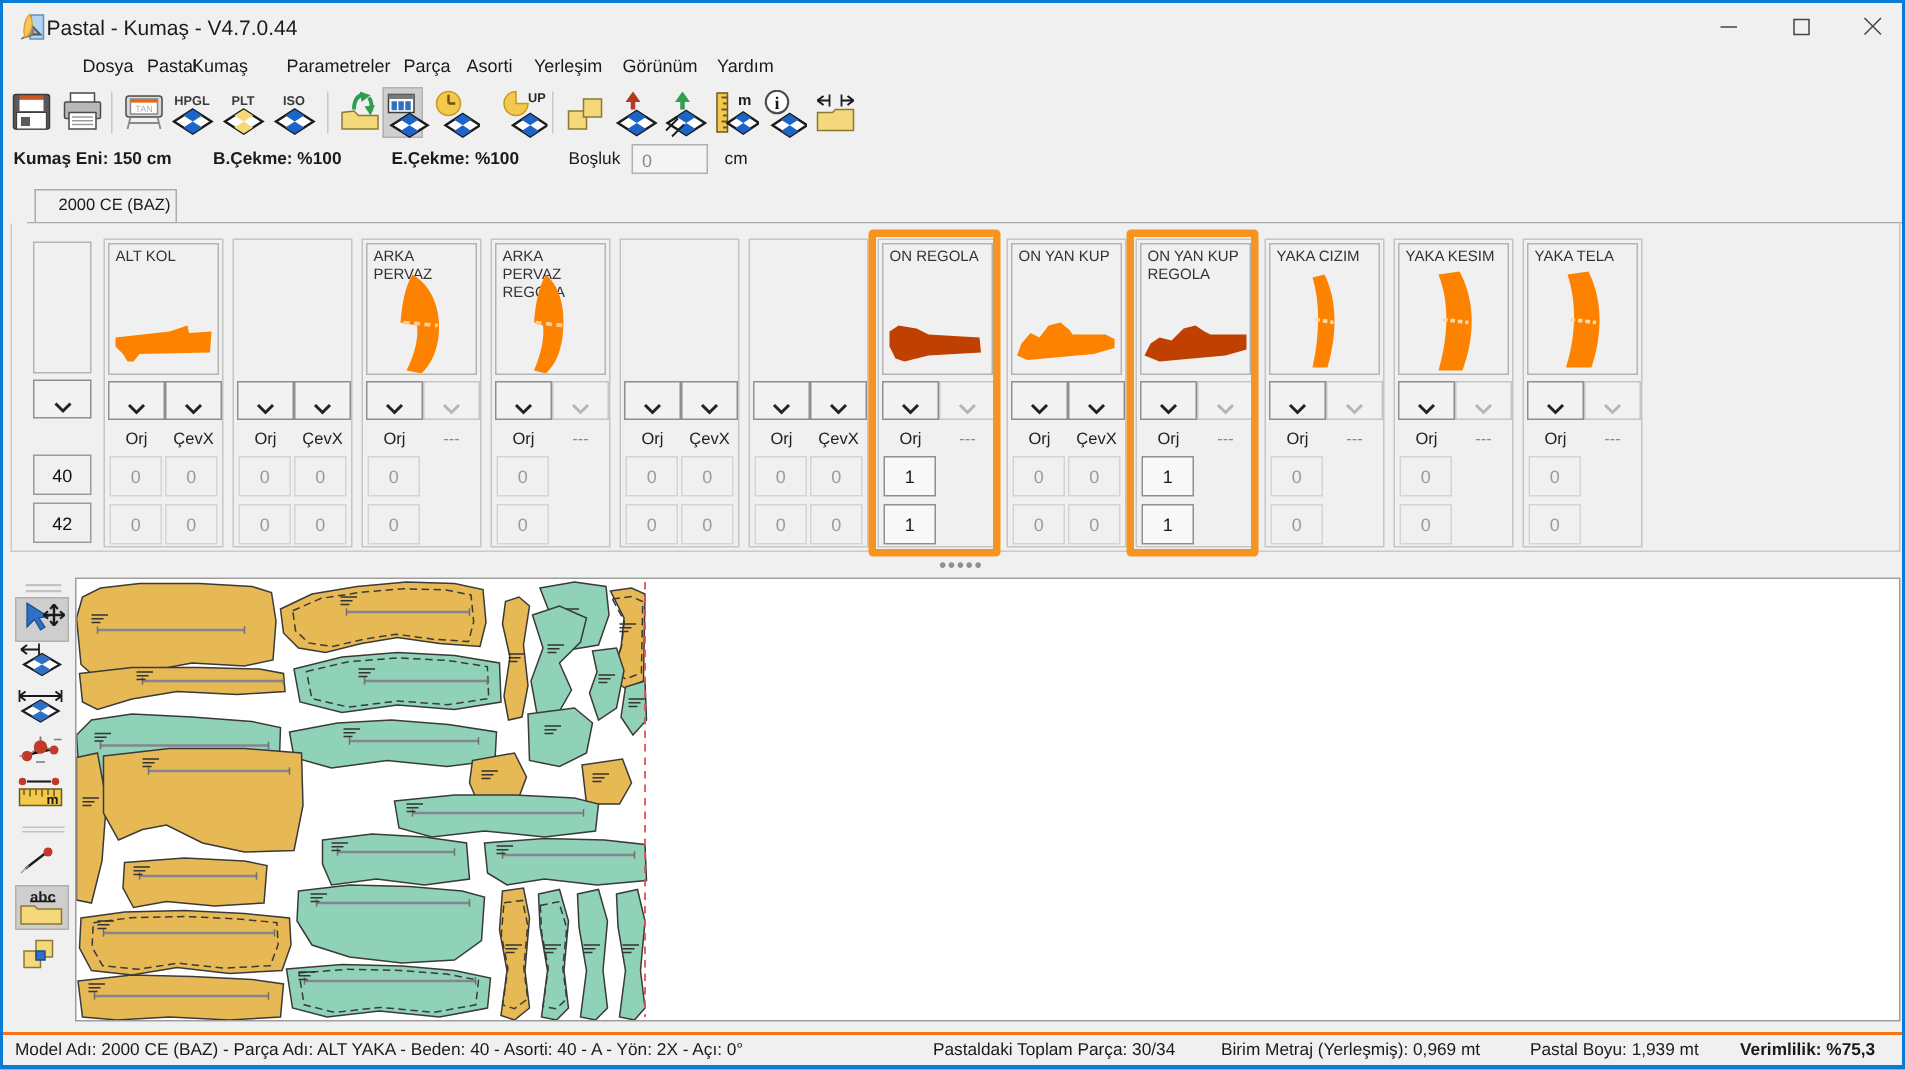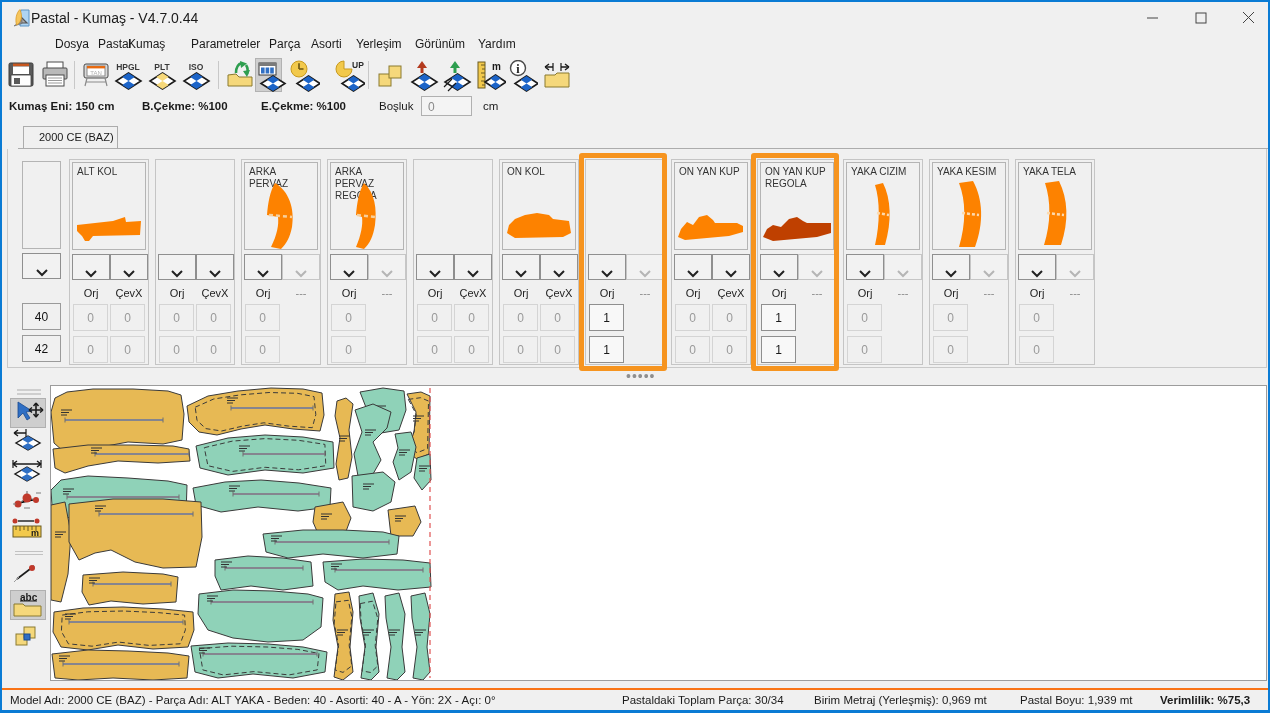--- a/index.html
+++ b/index.html
@@ -299,41 +299,41 @@
           <path d="M2,1 L7,6 L12,1" fill="none" stroke="currentColor" stroke-width="2"></path>
         </svg></div>
   <div class="clab" style="left:2px">Orj</div>
   <div class="clab" style="left:40px">ÇevX</div>
   <div class="nb" style="left:3px;top:144px">0</div>
   <div class="nb" style="left:40px;top:144px">0</div>
   <div class="nb" style="left:3px;top:176px">0</div>
   <div class="nb" style="left:40px;top:176px">0</div>
 </div>
 <div class="card" style="left:491px">
-  <div class="thumb">
-        <div class="cname">ON KOL</div>
-        <svg class="cshape" width="74" height="74" viewBox="0 0 74 74">
-          <path d="M4,58 L6,50 L12,44 L22,40 L34,38 L46,40 L50,44 L66,46 L68,58 L60,62 L12,63 Z" fill="#FD8200"></path>
-        </svg>
-      </div>
   <div class="dd" style="left:2px"><svg width="14" height="8" viewBox="0 0 14 8">
           <path d="M2,1 L7,6 L12,1" fill="none" stroke="currentColor" stroke-width="2"></path>
         </svg></div>
   <div class="dd" style="left:40px"><svg width="14" height="8" viewBox="0 0 14 8">
           <path d="M2,1 L7,6 L12,1" fill="none" stroke="currentColor" stroke-width="2"></path>
         </svg></div>
   <div class="clab" style="left:2px">Orj</div>
   <div class="clab" style="left:40px">ÇevX</div>
   <div class="nb" style="left:3px;top:144px">0</div>
   <div class="nb" style="left:40px;top:144px">0</div>
   <div class="nb" style="left:3px;top:176px">0</div>
   <div class="nb" style="left:40px;top:176px">0</div>
 </div>
 <div class="hl" style="left:571px"></div>
 <div class="card" style="left:577px">
+  <div class="thumb">
+        <div class="cname">ON REGOLA</div>
+        <svg class="cshape" width="74" height="74" viewBox="0 0 74 74">
+          <path d="M4,46 L10,42 L22,44 L30,48 L64,50 L65,60 L30,62 L14,66 L8,64 L4,56 Z" fill="#BF4000"></path>
+        </svg>
+      </div>
   <div class="dd" style="left:2px"><svg width="14" height="8" viewBox="0 0 14 8">
           <path d="M2,1 L7,6 L12,1" fill="none" stroke="currentColor" stroke-width="2"></path>
         </svg></div>
   <div class="dd dis" style="left:40px"><svg width="14" height="8" viewBox="0 0 14 8">
           <path d="M2,1 L7,6 L12,1" fill="none" stroke="currentColor" stroke-width="2"></path>
         </svg></div>
   <div class="clab" style="left:2px">Orj</div>
   <div class="clab dash" style="left:40px">---</div>
   <div class="nb one" style="left:3px;top:144px">1</div>
   <div class="nb one" style="left:3px;top:176px">1</div>

